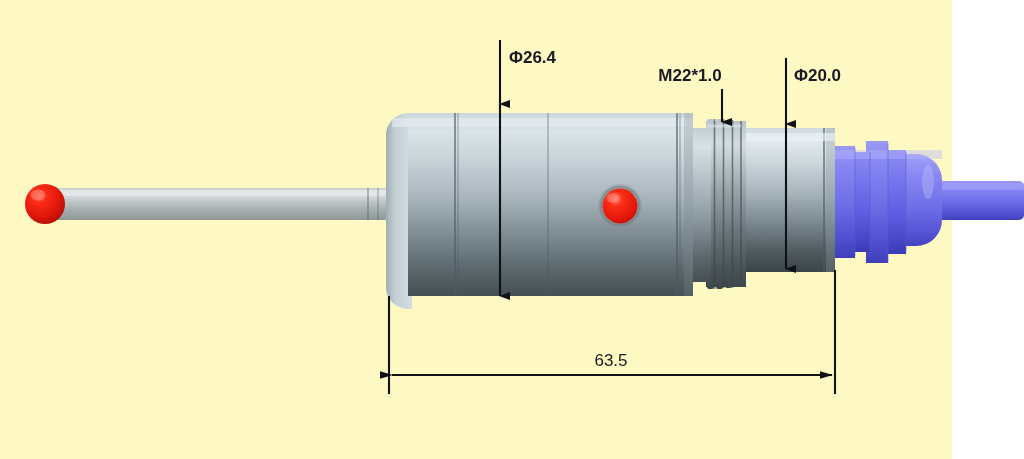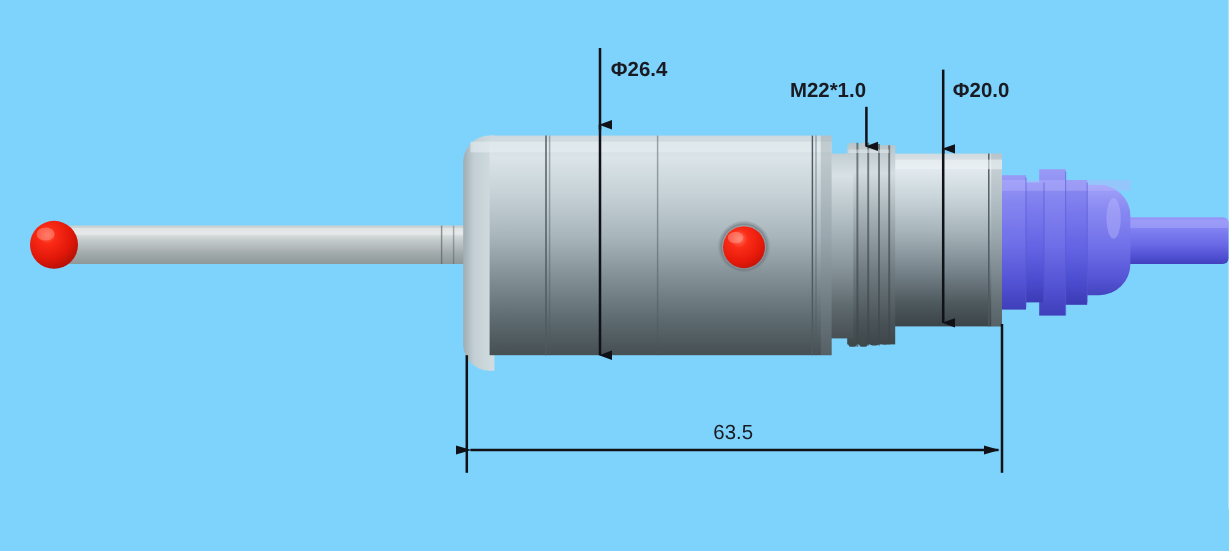--- a/index.html
+++ b/index.html
@@ -8,23 +8,23 @@
     background: #ffffff;
   }
   body {
     width: 1024px;
     height: 459px;
     font-family: "Liberation Sans", sans-serif;
     overflow: hidden;
   }
   #drawing-root {
     position: relative;
-    width: 1024px;
+    width: 952px;
     height: 459px;
-    background: #7dd3fc;
+    background: #fef9c3;
   }
   #drawing-svg {
     display: block;
     width: 1024px;
     height: 459px;
   }
   .dim-text {
     font-family: "Liberation Sans", sans-serif;
     font-size: 17px;
     font-weight: bold;

